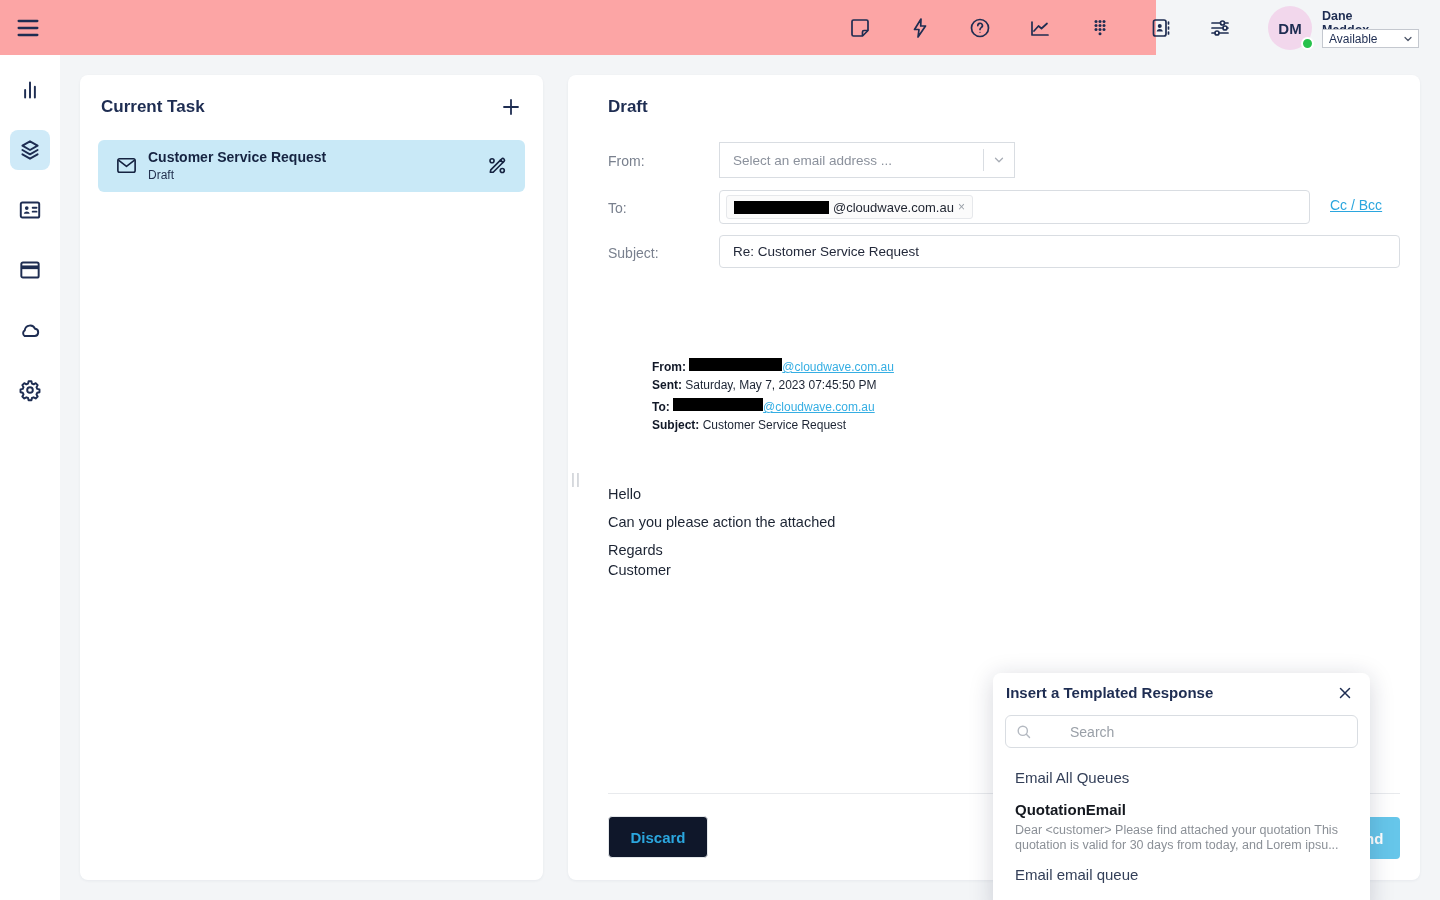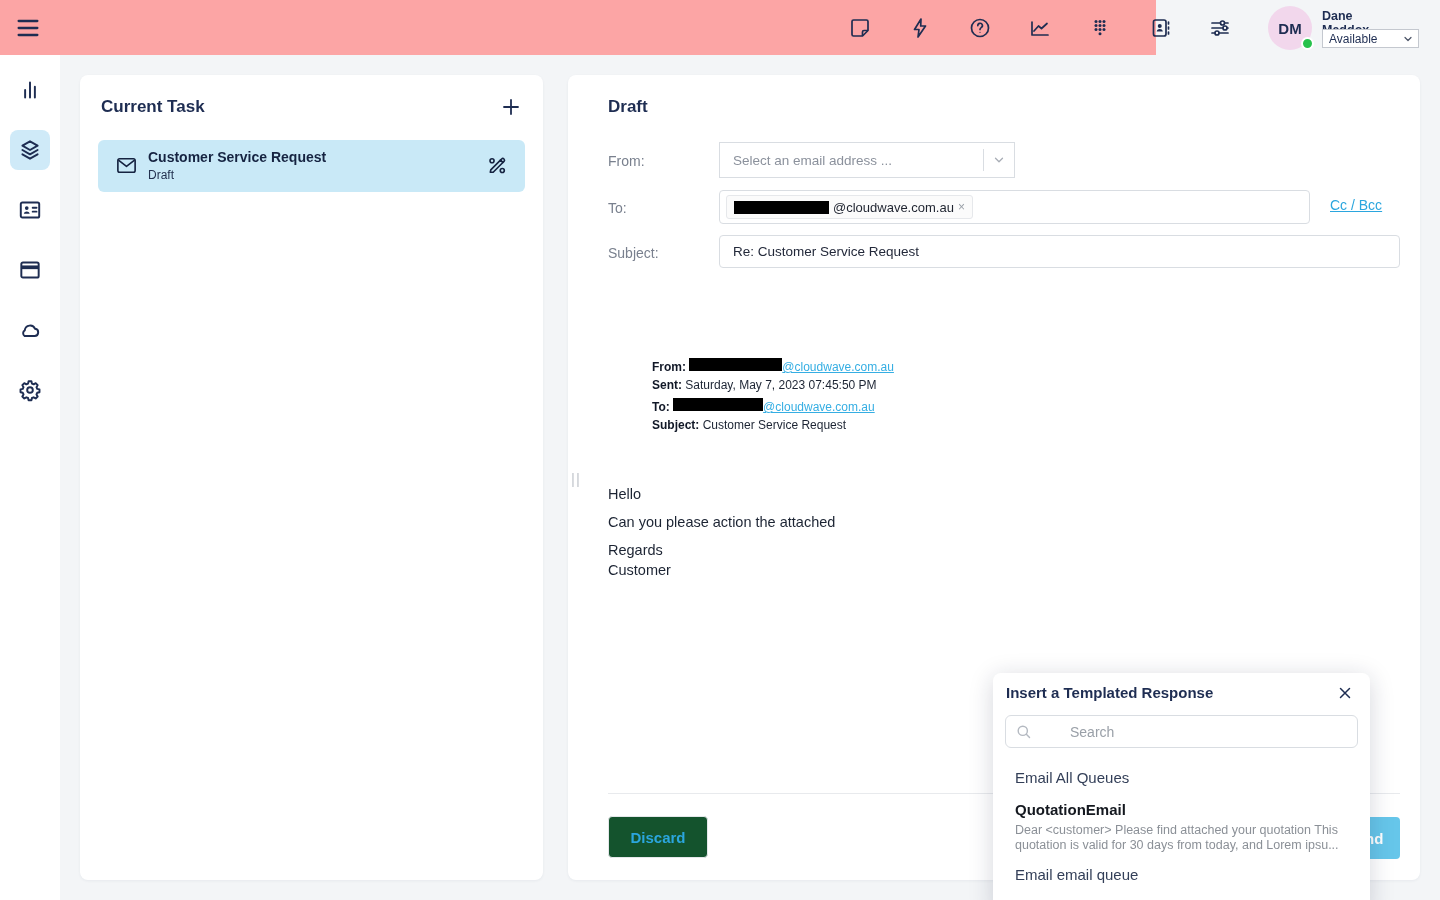--- a/index.html
+++ b/index.html
@@ -48,21 +48,21 @@
   .subject-input { position:absolute; left:151px; top:160px; width:681px; height:33px; border:1px solid #d9dde2; border-radius:4px; background:#fff; display:flex; align-items:center; padding-left:13px; font-size:13.5px; color:#23293a; cursor:text; }
 
   .email-body { position:absolute; left:40px; top:275px; width:770px; height:430px; cursor:text; }
   .q-line { position:absolute; left:8px; font-size:12px; color:#1c2433; white-space:nowrap;margin-left:36px; }
   .q-line b { color:#111827; }
   .q-link { color:#35aee3; text-decoration:underline; cursor:pointer; }
   .b-line { position:absolute; left:0; font-size:14.5px; color:#1c2433; }
 
   .resize-handle { position:absolute; left:3px; top:395px; color:#c3c7cd; font-size:15px; letter-spacing:1px; cursor:col-resize; user-select:none; }
   .draft-divider { position:absolute; left:40px; top:718px; width:792px; height:1px; background:#e8eaed; }
-  .discard-btn { position:absolute; left:40px; top:741px; width:100px; height:42px; background:#14532d; border:1px solid #e4e7ea; border-radius:4px; font-size:15px; font-weight:bold; color:#2ba6de; cursor:pointer; font-family:"Liberation Sans", sans-serif; }
+  .discard-btn { position:absolute; left:40px; top:741px; width:100px; height:42px; background:#0f172a; border:1px solid #e4e7ea; border-radius:4px; font-size:15px; font-weight:bold; color:#2ba6de; cursor:pointer; font-family:"Liberation Sans", sans-serif; }
   .send-btn { position:absolute; left:762px; top:742px; width:70px; height:42px; background:#66c6ea; border:none; border-radius:4px; font-size:15px; font-weight:bold; color:#ffffff; cursor:pointer; font-family:"Liberation Sans", sans-serif; }
 
   
   .popup { position:absolute; left:993px; top:673px; width:377px; height:240px; background:#ffffff; border-radius:8px; box-shadow:0 4px 24px rgba(20,30,60,0.18); z-index:40; }
   .popup-title { position:absolute; left:13px; top:11px; font-size:15px; font-weight:bold; color:#1e2d52; }
   .popup-close { position:absolute; right:12px; top:8px; width:26px; height:26px; border:none; background:transparent; cursor:pointer; }
   .popup-search { position:absolute; left:12px; top:42px; width:353px; height:33px; border:1px solid #d9dde2; border-radius:6px; display:flex; align-items:center; padding-left:9px; gap:8px; }
   .popup-search input { border:none; outline:none; flex:1; font-size:14px; color:#23293a; font-family:"Liberation Sans", sans-serif;margin-left:30px; }
   .popup-search input::placeholder { color:#9aa0a8; }
   .tpl-item { position:absolute; left:22px; font-size:15px; color:#333f58; cursor:pointer; }

